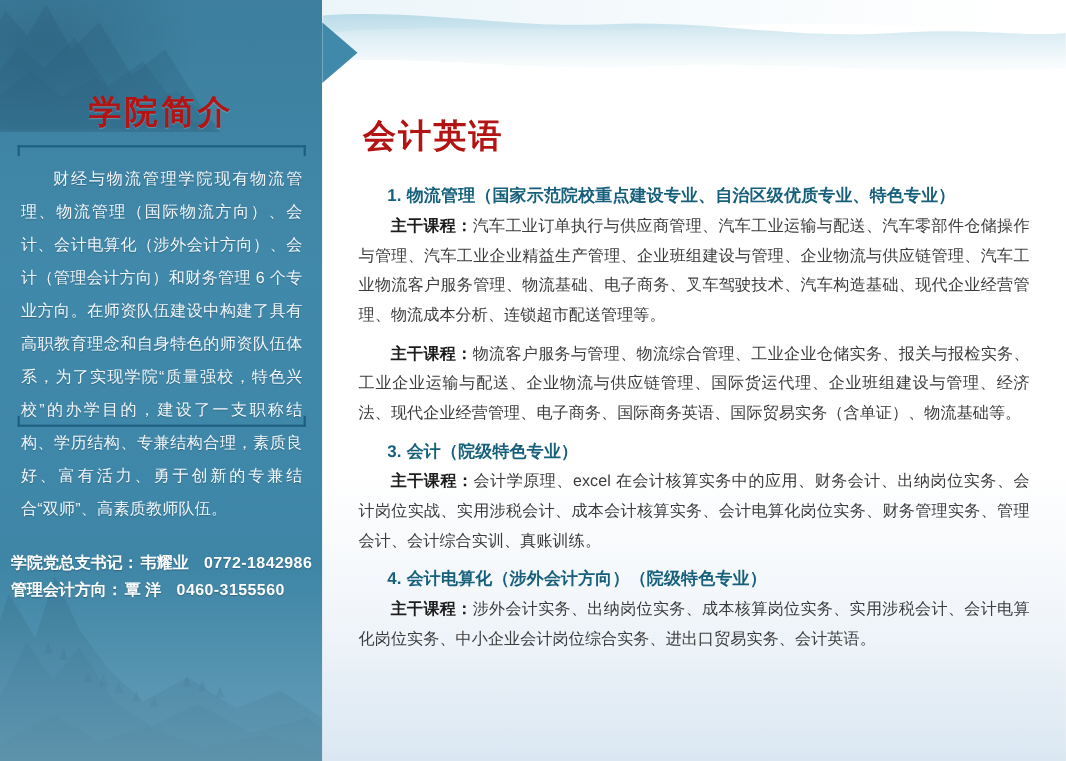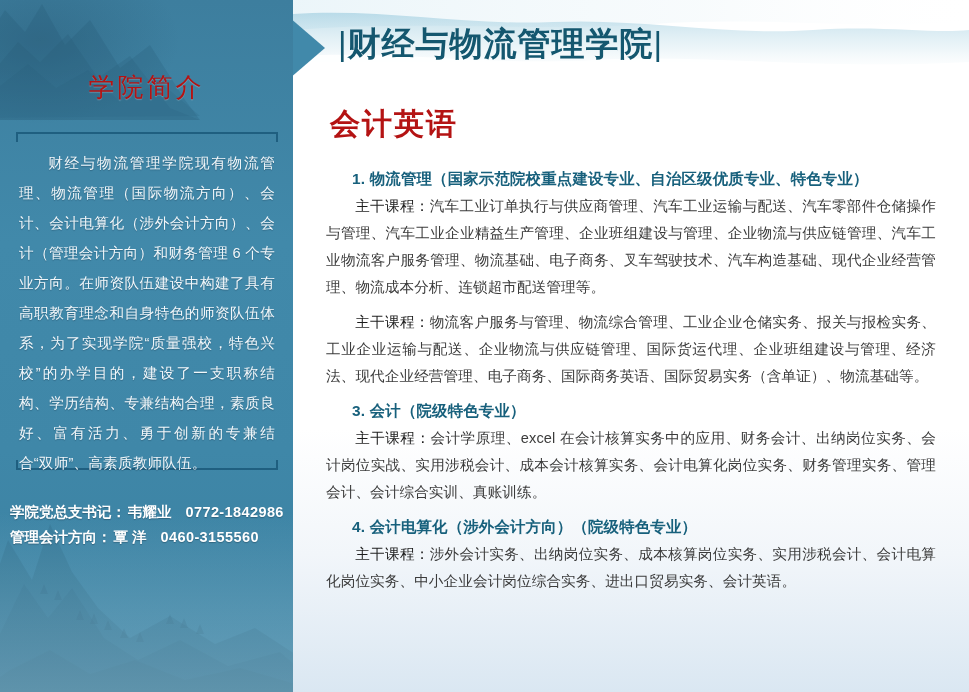--- a/index.html
+++ b/index.html
@@ -28,29 +28,29 @@
     position:absolute;left:-20px;bottom:-6px;width:330px;height:210px;
     opacity:.40;
   }
   .mist{
     position:absolute;left:0;right:0;bottom:0;height:180px;
     background:linear-gradient(180deg,rgba(180,215,230,0) 0%,rgba(175,212,228,.22) 55%,rgba(186,219,233,.34) 100%);
     pointer-events:none;
   }
 
   .left-title{
-    position:absolute;left:0;right:0;top:70px;
+    position:absolute;left:0;right:0;top:82px;
     text-align:center;
-    font-size:26px;font-weight:normal;color:#b41313;
+    font-size:30px;font-weight:bold;color:#b41313;
     letter-spacing:3px;
     text-shadow:0 1px 1px rgba(255,255,255,.25);
   }
 
   .brief-box{
-    position:absolute;left:16px;top:132px;width:262px;height:338px;
+    position:absolute;left:16px;top:132px;width:262px;height:256px;
   }
   .brk{
     position:absolute;left:0;width:262px;height:10px;
     box-sizing:border-box;
   }
   .brk-top{top:0;border-top:2px solid #1f5f80;border-left:2px solid #1f5f80;border-right:2px solid #1f5f80;}
   .brk-bot{bottom:0;border-bottom:2px solid #1f5f80;border-left:2px solid #1f5f80;border-right:2px solid #1f5f80;}
 
   .brief-text{
     position:absolute;left:3px;top:16px;width:256px;
@@ -109,21 +109,21 @@
   .sec-head{
     font-size:15.4px;font-weight:bold;color:#17607c;
     line-height:25px;letter-spacing:.2px;margin-bottom:2px;
     white-space:nowrap;
     margin-left:26px;
   }
   .sec-body{
     font-size:14.6px;line-height:27px;color:#3b3b3b;
     text-align:justify;text-indent:2em;letter-spacing:.1px;
   }
-  .kw{font-weight:normal;color:#1c1c1c;}
+  .kw{font-weight:bold;color:#1c1c1c;}
 </style>
 </head>
 <body>
 
 <div class="page">
 
   <div class="left-panel">
 
     <svg class="ink-top" viewBox="0 0 230 130" preserveAspectRatio="none">
       <path d="M-10,130 L10,60 L35,20 L55,42 L72,14 L95,55 L120,30 L150,78 L180,55 L215,110 L230,130 Z" fill="#1c4a63" opacity="0.42"></path>
@@ -188,23 +188,20 @@
             <stop offset="60%" stop-color="#eaf4f8" stop-opacity="0.35"></stop>
             <stop offset="100%" stop-color="#ffffff" stop-opacity="0.1"></stop>
           </linearGradient>
         </defs>
         <rect x="0" y="0" width="676" height="98" fill="#ffffff"></rect>
         <path d="M0,0 L676,0 L676,22 C560,30 470,16 360,24 C250,32 120,20 0,30 Z" fill="url(#wash2)"></path>
         <path d="M0,14 C90,8 170,26 260,22 C350,18 430,36 520,30 C590,25 640,34 676,30 L676,74 C600,80 520,68 430,74 C330,81 240,68 140,76 C80,80 30,74 0,78 Z" fill="url(#wash)"></path>
         <path d="M0,56 C110,50 190,66 300,60 C420,54 520,70 676,62 L676,98 L0,98 Z" fill="#ffffff" opacity="0.85"></path>
       </svg>
       <div class="arrow"></div>
-      <div class="header-title">
-        <span class="bar">|</span><span>财经与物流管理学院</span><span class="bar">|</span>
-      </div>
     </div>
 
     <div class="main-title">会计英语</div>
 
     <div class="sections">
 
       <div class="sec">
         <div class="sec-head">1. 物流管理（国家示范院校重点建设专业、自治区级优质专业、特色专业）</div>
         <div class="sec-body"><span class="kw">主干课程：</span><span>汽车工业订单执行与供应商管理、汽车工业运输与配送、汽车零部件仓储操作与管理、汽车工业企业精益生产管理、企业班组建设与管理、企业物流与供应链管理、汽车工业物流客户服务管理、物流基础、电子商务、叉车驾驶技术、汽车构造基础、现代企业经营管理、物流成本分析、连锁超市配送管理等。</span></div>
       </div>

